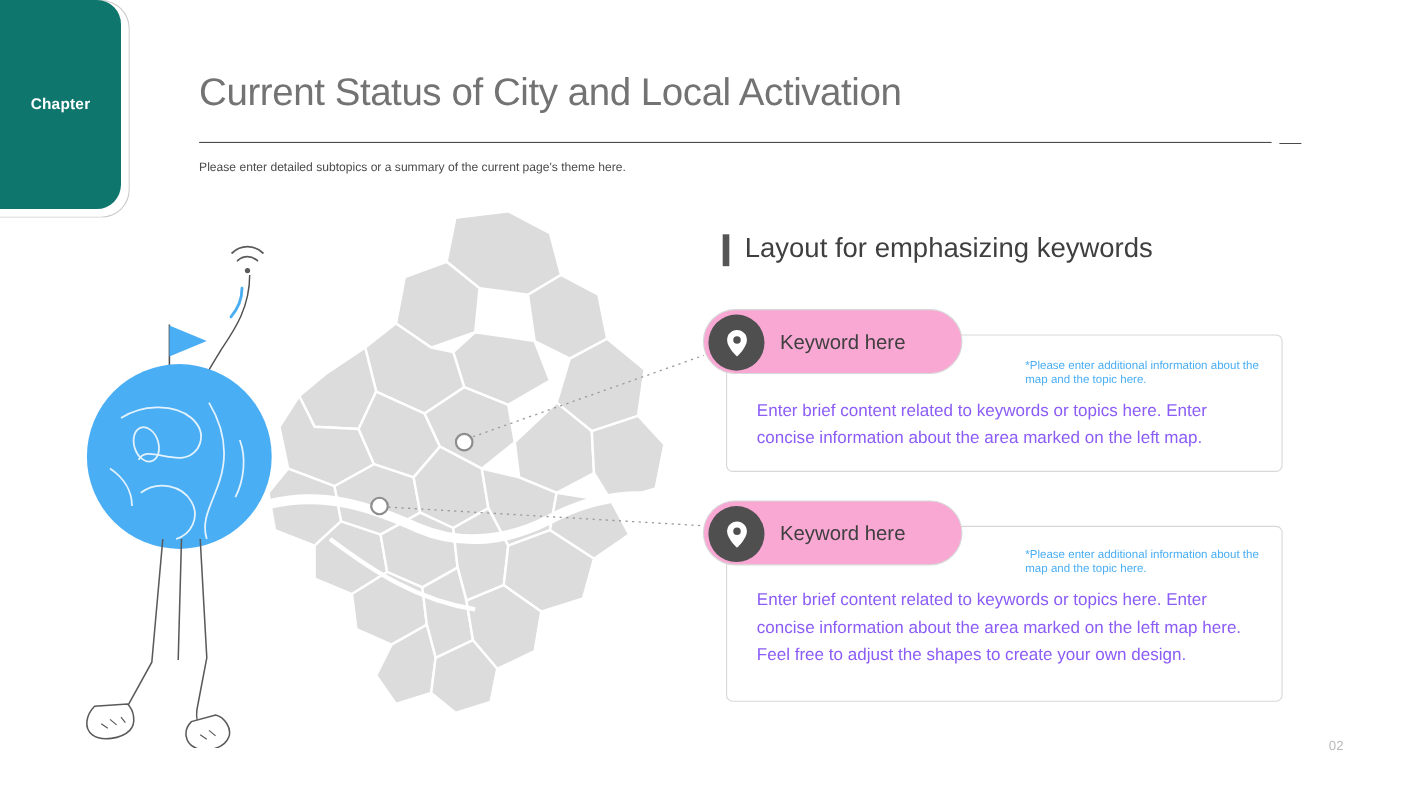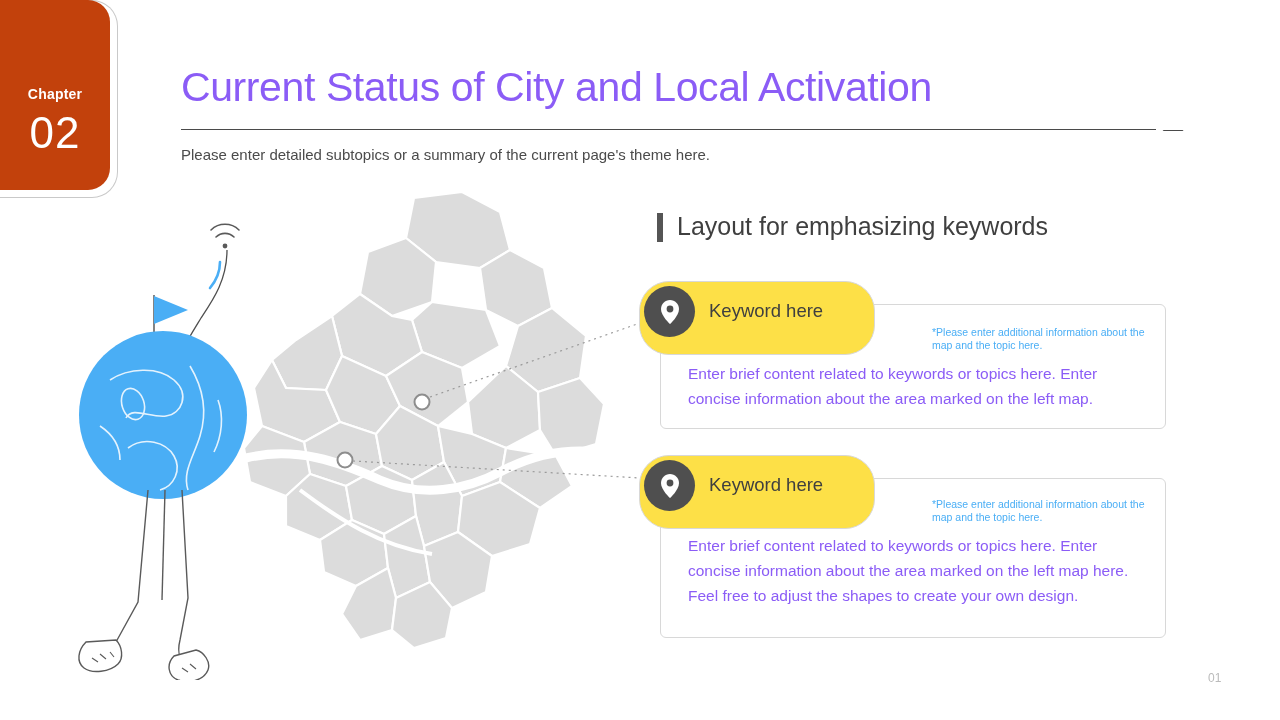--- a/index.html
+++ b/index.html
@@ -16,21 +16,21 @@
     color: #3b3b3b;
   }
 
   
   .chapter-badge {
     position: absolute;
     left: 0;
     top: 0;
     width: 110px;
     height: 190px;
-    background: #c2410c;
+    background: #0f766e;
     border-top-right-radius: 22px;
     border-bottom-right-radius: 22px;
     color: #ffffff;
   }
   .chapter-outline {
     position: absolute;
     left: 0;
     top: 0;
     width: 118px;
     height: 198px;
@@ -60,23 +60,23 @@
     font-size: 44px;
     font-weight: 300;
     letter-spacing: 1px;
   }
 
   
   .page-title {
     position: absolute;
     left: 181px;
     top: 64px;
-    font-size: 41px;
+    font-size: 35px;
     font-weight: 400;
-    color: #8b5cf6;
+    color: #737373;
     letter-spacing: -0.4px;
     white-space: nowrap;
     text-align: right;
   }
   .title-rule {
     position: absolute;
     left: 181px;
     top: 129px;
     width: 975px;
     height: 1px;
@@ -88,21 +88,21 @@
     top: 112px;
     width: 20px;
     height: 18px;
     border-bottom: 1px solid #4a4a4a;
     transform: skewX(42deg);
   }
   .page-subtitle {
     position: absolute;
     left: 181px;
     top: 146px;
-    font-size: 15px;
+    font-size: 11px;
     color: #4b4b4b;
     white-space: nowrap;
     text-align: right;
   }
 
   
   .section-bar {
     position: absolute;
     left: 657px;
     top: 213px;
@@ -134,22 +134,22 @@
     box-sizing: border-box;
     background: #ffffff;
   }
   .info-card.one { top: 304px; width: 506px; height: 125px; }
   .info-card.two { top: 478px; width: 506px; height: 160px; }
 
   .keyword-pill {
     position: absolute;
     left: 639px;
     width: 236px;
-    height: 74px;
-    background: #fde047;
+    height: 59px;
+    background: #f9a8d4;
     border: 1px solid #d8d8d8;
     border-radius: 30px;
     box-sizing: border-box;
   }
   .keyword-pill.one { top: 281px; }
   .keyword-pill.two { top: 455px; }
   .pin-circle {
     position: absolute;
     left: 4px;
     top: 4px;
@@ -203,21 +203,20 @@
 
   
   .overlay { position: absolute; left: 0; top: 0; width: 1280px; height: 720px; pointer-events: none; }
 </style>
 </head>
 <body>
 
 <div class="chapter-outline"></div>
 <div class="chapter-badge">
   <div class="chapter-label">Chapter</div>
-  <div class="chapter-number">02</div>
 </div>
 
 <div class="page-title">Current Status of City and Local Activation</div>
 <div class="title-rule"></div>
 <div class="title-rule-tail"></div>
 <div class="page-subtitle">Please enter detailed subtopics or a summary of the current page's theme here.</div>
 
 <div class="section-bar"></div>
 <div class="section-heading">Layout for emphasizing keywords</div>
 
@@ -326,13 +325,13 @@
 <div class="keyword-pill two">
   <div class="pin-circle">
     <svg width="22" height="26" viewBox="0 0 22 26">
       <path d="M11,1 C6,1 2,5 2,10 C2,17 11,25 11,25 C11,25 20,17 20,10 C20,5 16,1 11,1 Z" fill="#ffffff"></path>
       <circle cx="11" cy="10" r="3.4" fill="#4f4f4f"></circle>
     </svg>
   </div>
   <div class="keyword-text">Keyword here</div>
 </div>
 
-<div class="page-number">01</div>
+<div class="page-number">02</div>
 
 </body></html>

